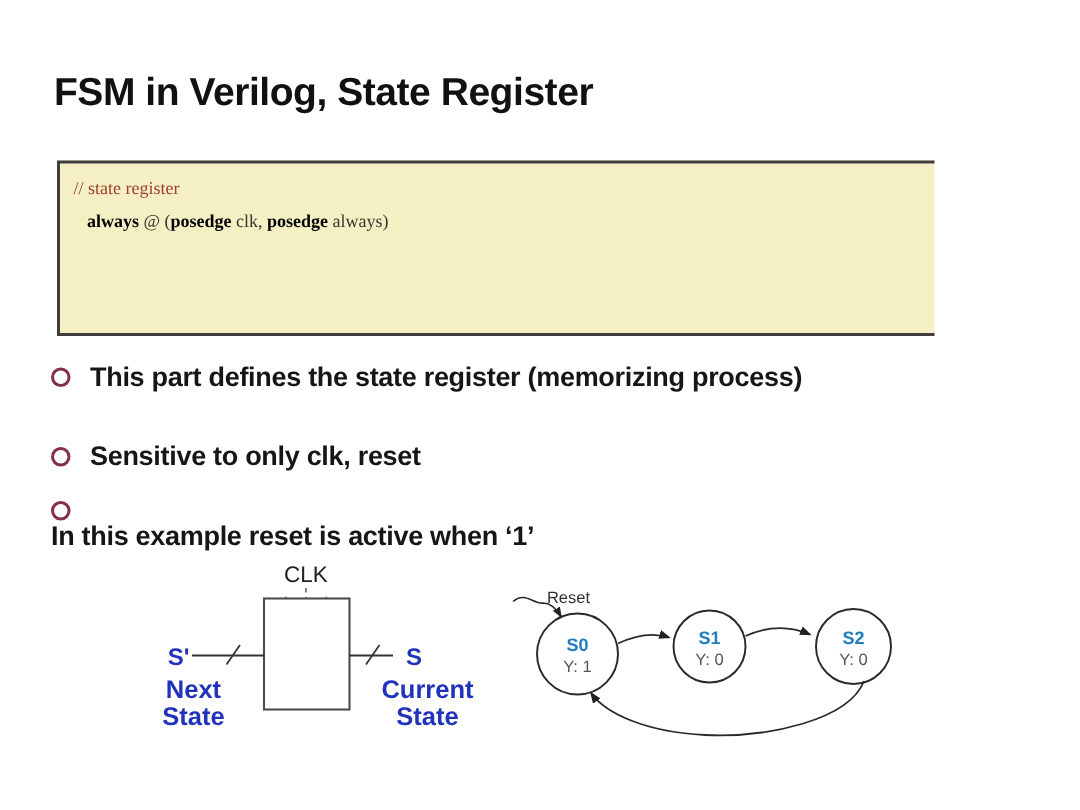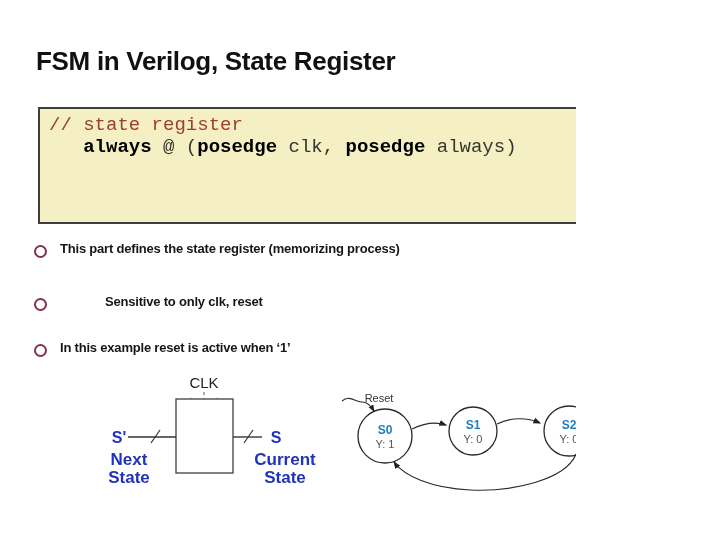--- a/index.html
+++ b/index.html
@@ -1,41 +1,41 @@
 <!DOCTYPE html>
 <html><head>
 <meta charset="utf-8">
 <style>
   html,body { margin:0; padding:0; background:#fff; }
   .slide {
     position:relative; width:576px; height:540px; background:#ffffff;
-    font-family:"Liberation Sans", sans-serif; overflow:hidden;
+    font-family:"Liberation Sans", sans-serif; overflow:hidden;padding-left:47px;
   }
   .title {
     position:absolute; left:36px; top:46px; width:640px;
     font-size:26px; font-weight:bold; color:#111; letter-spacing:-0.3px;
   }
   .code-box {
     position:absolute; left:38px; top:107px; width:620px; height:117px;
     box-sizing:border-box; background:#F4F0C4; border:2px solid #3e3e3e;
     padding:6px 0 0 9px;
   }
   .code-line {
-    white-space:pre; font-family:Liberation Mono, monospace;
-    font-size:19px; line-height:21.5px; color:#35352e;
+    white-space:pre; font-family:Liberation Serif, serif;
+    font-size:12px; line-height:21.5px; color:#35352e;
   }
   .code-line .kw { font-weight:bold; color:#000;text-align:center; }
   .code-line .cmt { color:#9E3D2B; }
   .bullet { position:absolute; left:34px; display:flex; align-items:flex-start; }
   .bullet .ring {
     flex:0 0 auto; width:9px; height:9px; border:2.5px solid #83304E;
     border-radius:50%; margin-top:4px; margin-right:13px; background:#fff;
   }
-  .bullet .btext { font-size:13px; font-weight:bold; color:#161616; letter-spacing:-0.2px; }
-  .b1 { top:241px; } .b2 { top:294px;gap:45px; } .b3 { top:340px; }
+  .bullet .btext { font-size:18px; font-weight:bold; color:#161616; letter-spacing:-0.2px; }
+  .b1 { top:241px; } .b2 { top:294px; } .b3 { top:330px;flex-direction:column; }
   .pagenum { position:absolute; left:676px; top:518px; font-size:18px; color:#b91c1c; }
   svg.diagram { position:absolute; left:0; top:0; }
   svg text { font-family:"Liberation Sans", sans-serif; }
   .blue-sig { fill:#2233BB; font-weight:bold; font-size:16px; }
   .blue-lbl { fill:#2233BB; font-weight:bold; font-size:17px; }
   .state-name { fill:#1F7EC0; font-weight:bold; font-size:12px; }
   .state-out { fill:#555; font-size:11px; }
   .plain-lbl { fill:#222; font-size:15px; }
   .reset-lbl { fill:#333; font-size:11px; }
 </style>

